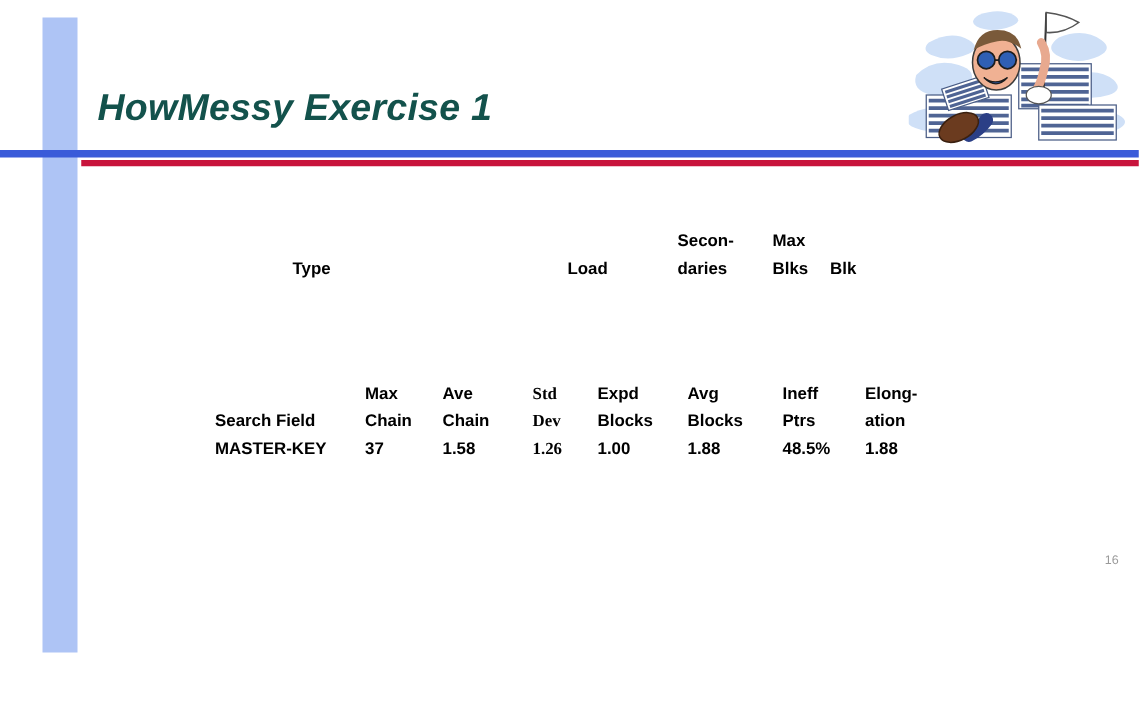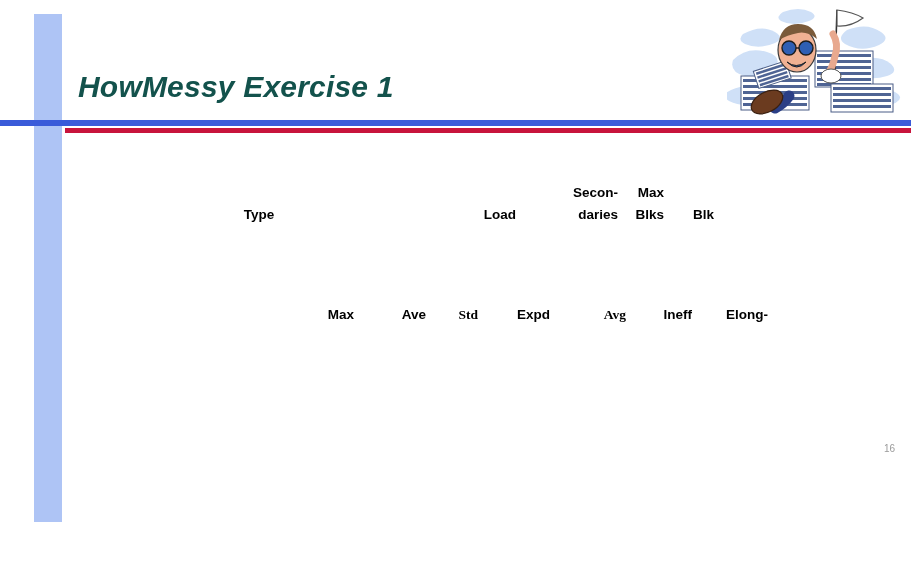--- a/index.html
+++ b/index.html
@@ -83,22 +83,22 @@
     color: #000000;
     white-space: nowrap;
   }
   .report-table td {
     padding: 0 0 0 0;
     line-height: 22px;
     vertical-align: bottom;
   }
   .hdr td { font-weight: bold; }
   .datarow td { font-weight: bold; }
-  .ta-l { text-align: center; }
-  .ta-r { text-align: right; }
+  .ta-l { text-align: left; }
+  .ta-r { }
 
   #table-dataset {
     left: 118px;
     top: 182px;
   }
   #table-search {
     left: 172px;
     top: 304px;
   }
 
@@ -111,21 +111,21 @@
   #table-dataset .c-sec    { width: 76px;  padding-left: 26px; }
   #table-dataset .c-maxblk { width: 46px;  }
   #table-dataset .c-blkf   { width: 50px;  }
 
   
   #table-search .s-name  { width: 120px; }
   #table-search .s-max   { width: 62px;  }
   #table-search .s-ave   { width: 72px;  }
   #table-search .s-std   { width: 52px; font-family: Liberation Serif, serif;  }
   #table-search .s-expd  { width: 72px;  }
-  #table-search .s-avg   { width: 76px; font-family: Liberation Serif, serif;  }
+  #table-search .s-avg   { width: 76px;  }
   #table-search .s-ineff { width: 66px;  }
   #table-search .s-elong { width: 76px;  }
 
   
   #slide-number {
     position: absolute;
     right: 16px;
     bottom: 10px;
     font-size: 10px;
     color: #9a9a9a;
@@ -260,18 +260,38 @@
       <tr class="hdr">
         <td class="s-name ta-l"></td>
         <td class="s-max ta-r">Max</td>
         <td class="s-ave ta-r">Ave</td>
         <td class="s-std ta-r">Std</td>
         <td class="s-expd ta-r">Expd</td>
         <td class="s-avg ta-r">Avg</td>
         <td class="s-ineff ta-r">Ineff</td>
         <td class="s-elong ta-r">Elong-</td>
       </tr>
+      <tr class="hdr">
+        <td class="s-name ta-l">Search Field</td>
+        <td class="s-max ta-r">Chain</td>
+        <td class="s-ave ta-r">Chain</td>
+        <td class="s-std ta-r">Dev</td>
+        <td class="s-expd ta-r">Blocks</td>
+        <td class="s-avg ta-r">Blocks</td>
+        <td class="s-ineff ta-r">Ptrs</td>
+        <td class="s-elong ta-r">ation</td>
+      </tr>
+      <tr class="datarow">
+        <td class="s-name ta-l">MASTER-KEY</td>
+        <td class="s-max ta-r">37</td>
+        <td class="s-ave ta-r">1.58</td>
+        <td class="s-std ta-r">1.26</td>
+        <td class="s-expd ta-r">1.00</td>
+        <td class="s-avg ta-r">1.88</td>
+        <td class="s-ineff ta-r">48.5%</td>
+        <td class="s-elong ta-r">1.88</td>
+      </tr>
     </tbody>
   </table>
 
   <div id="slide-number">16</div>
 
 </div>
 
 </body></html>

